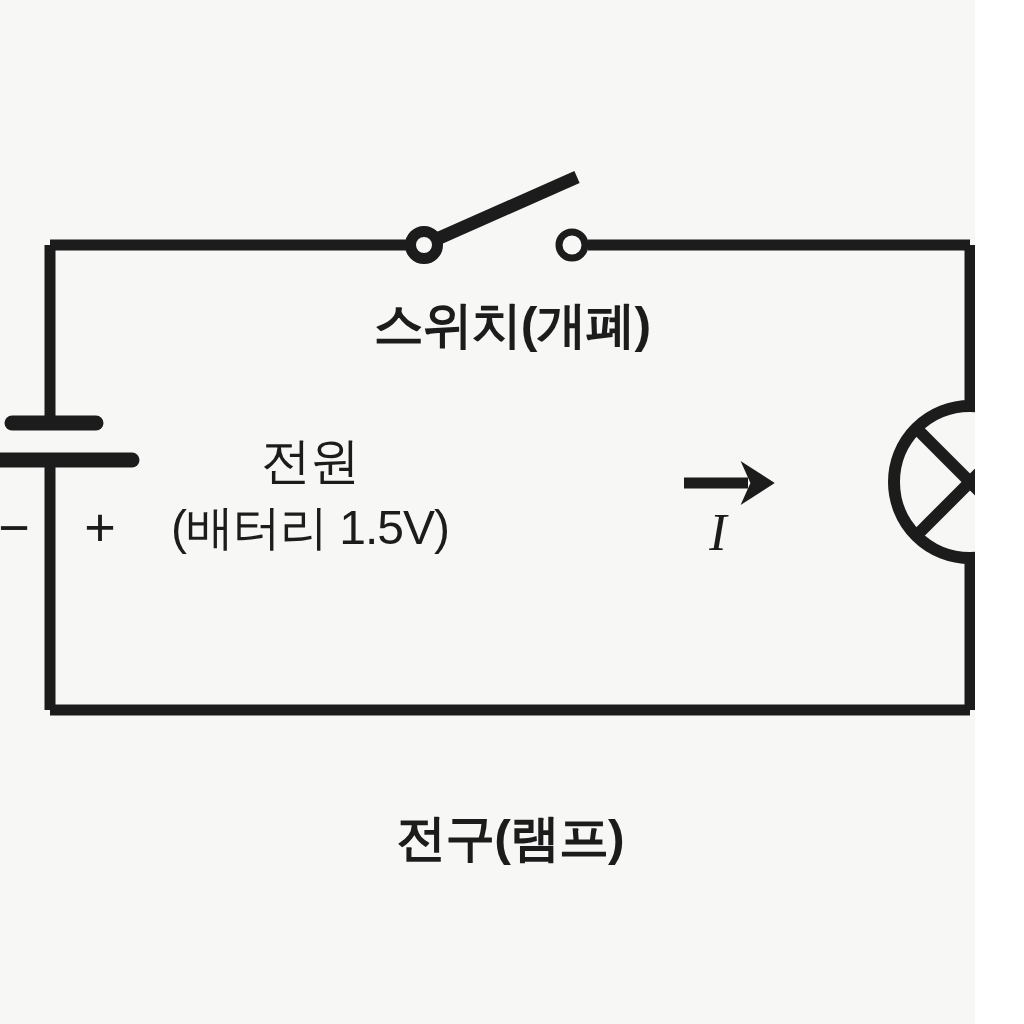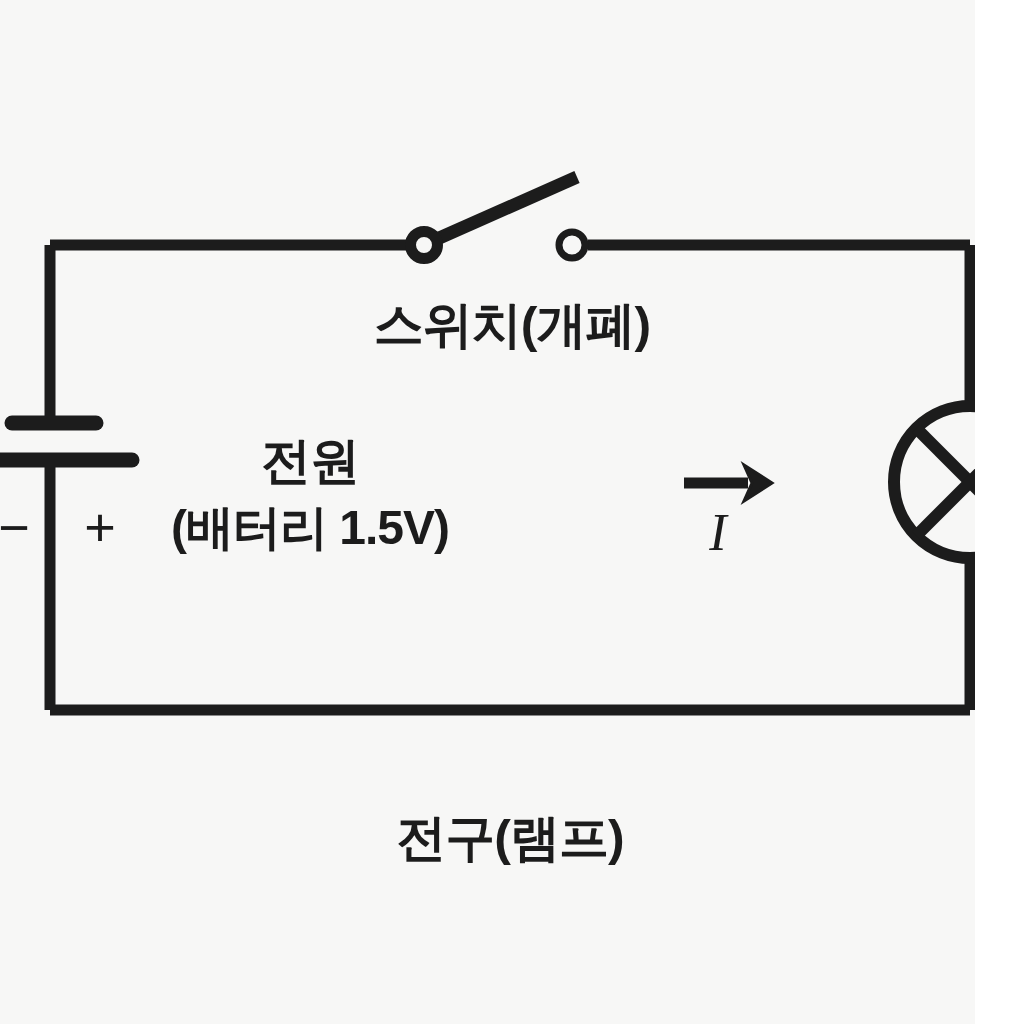--- a/index.html
+++ b/index.html
@@ -36,30 +36,30 @@
     font-size: 50px;
     font-weight: 700;
     letter-spacing: -1px;
   }
   .label-source {
     left: 110px;
     top: 432px;
     width: 400px;
     text-align: center;
     font-size: 50px;
-    font-weight: 700;
+    font-weight: 400;
     letter-spacing: -1px;
   }
   .label-source-sub {
     left: 110px;
     top: 500px;
     width: 400px;
     text-align: center;
     font-size: 48px;
-    font-weight: 700;
+    font-weight: 400;
     letter-spacing: -1px;
   }
   .label-lamp {
     left: 160px;
     top: 774px;
     width: 700px;
     text-align: center;
     font-size: 50px;
     font-weight: 700;
     letter-spacing: -1px;

